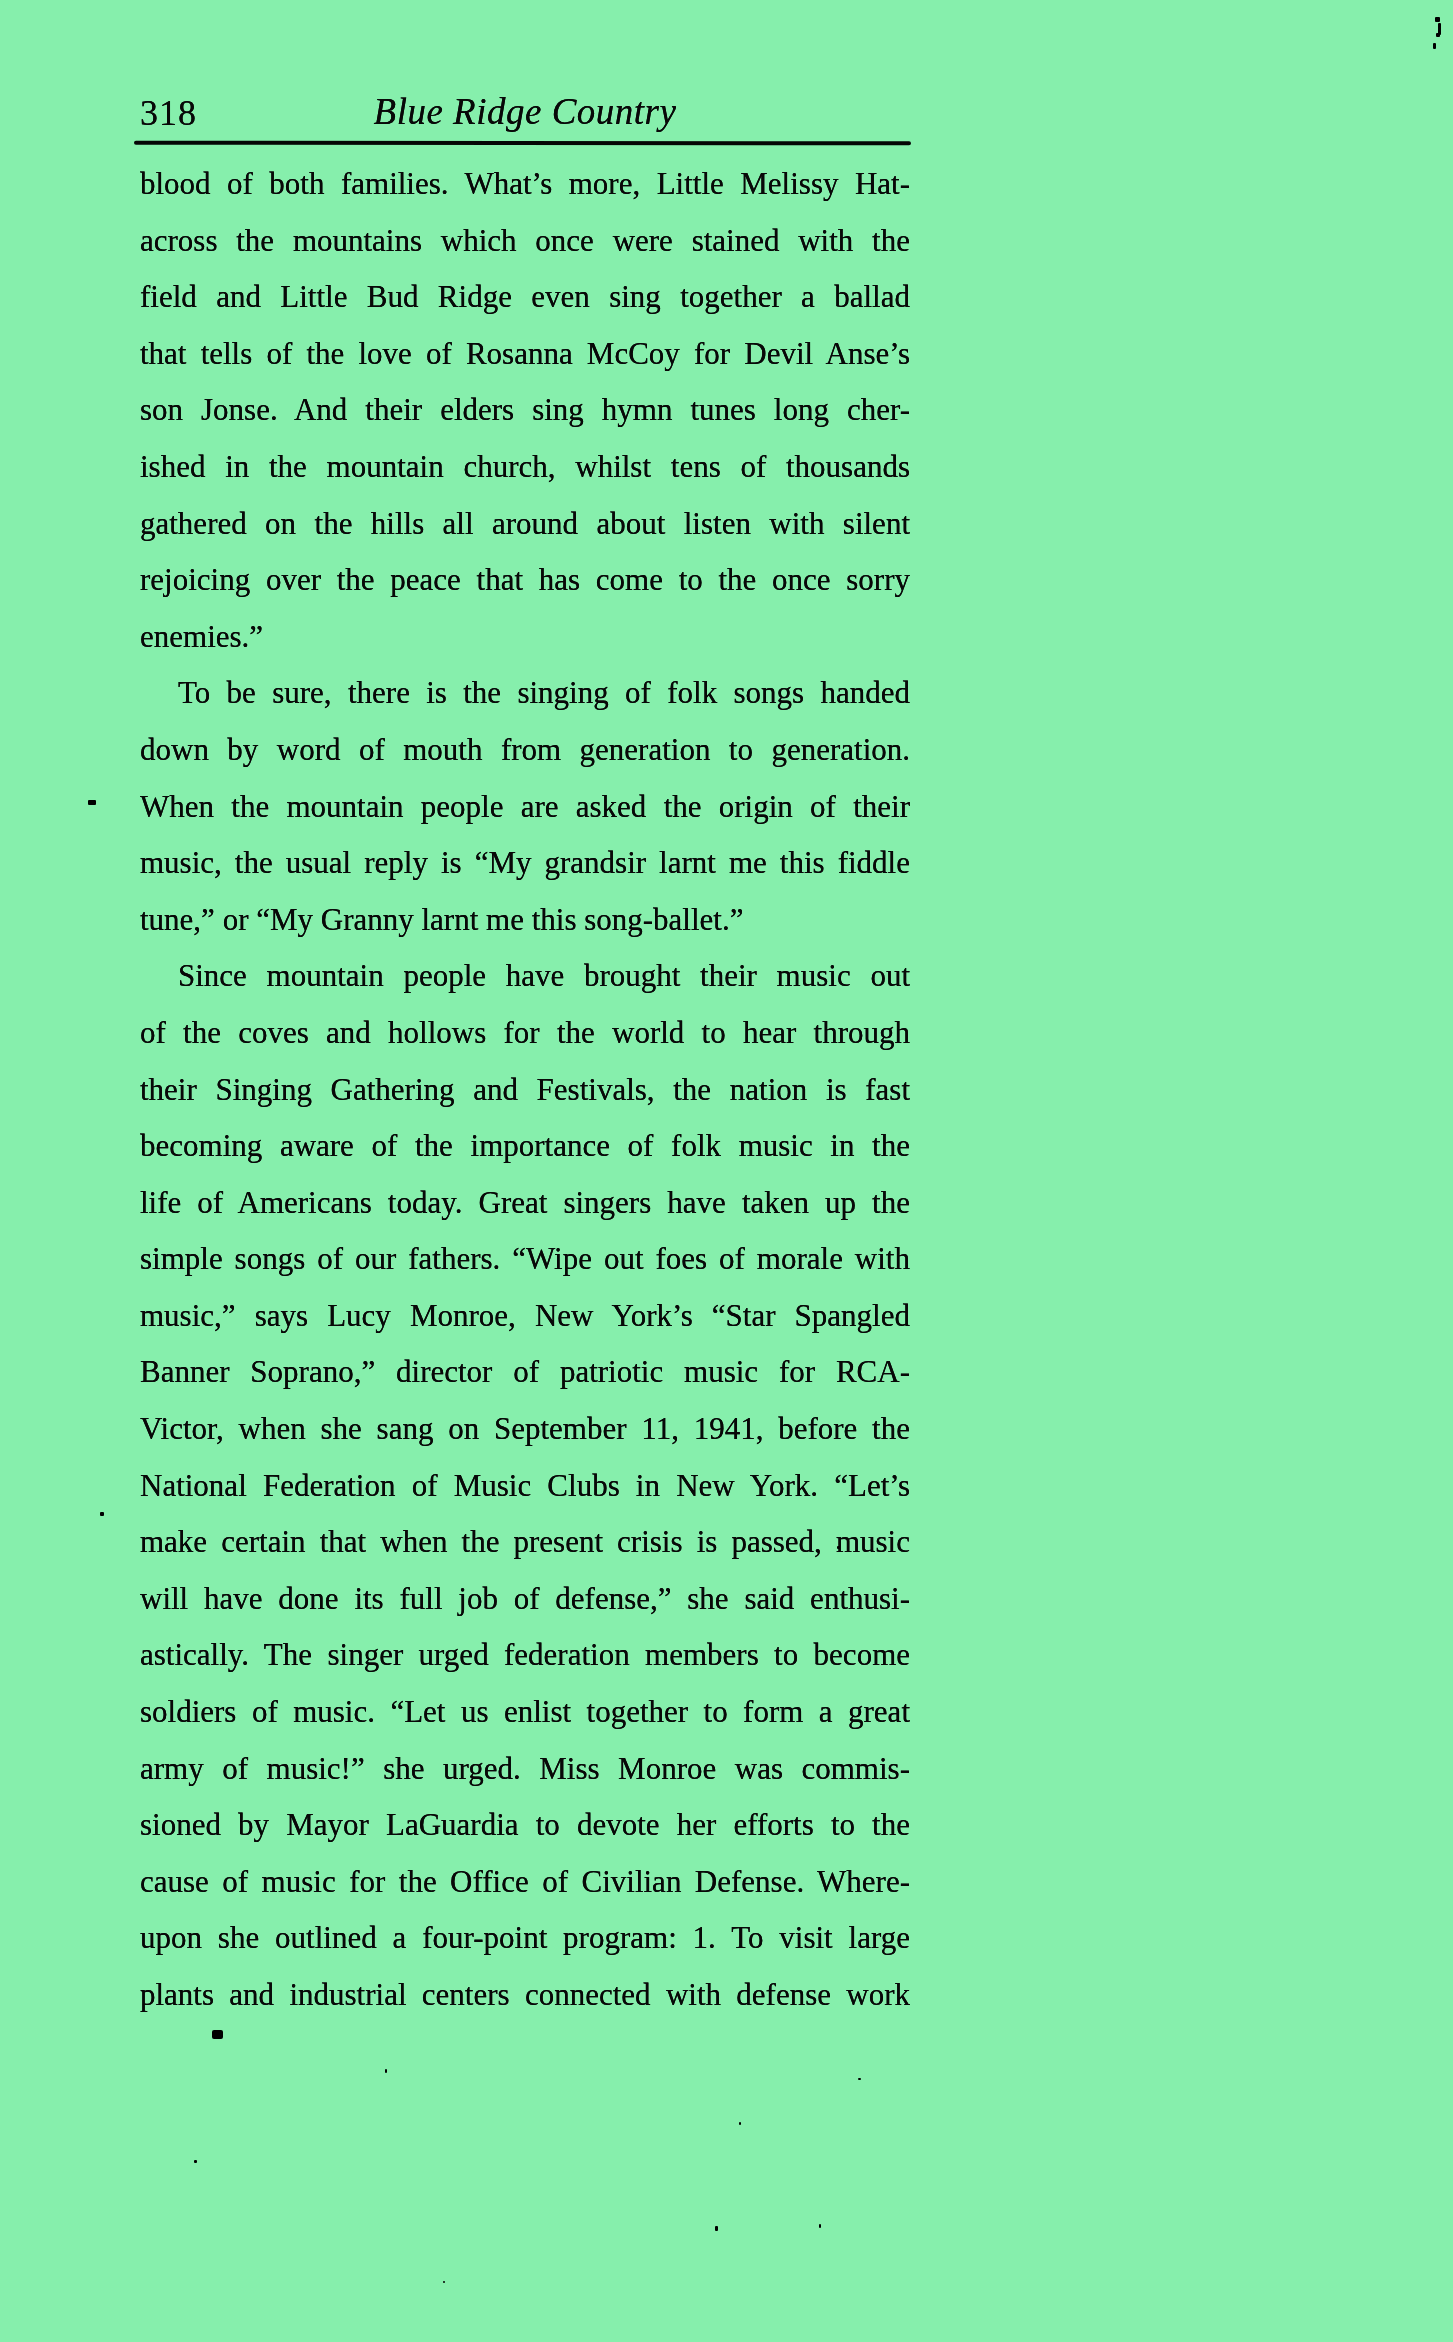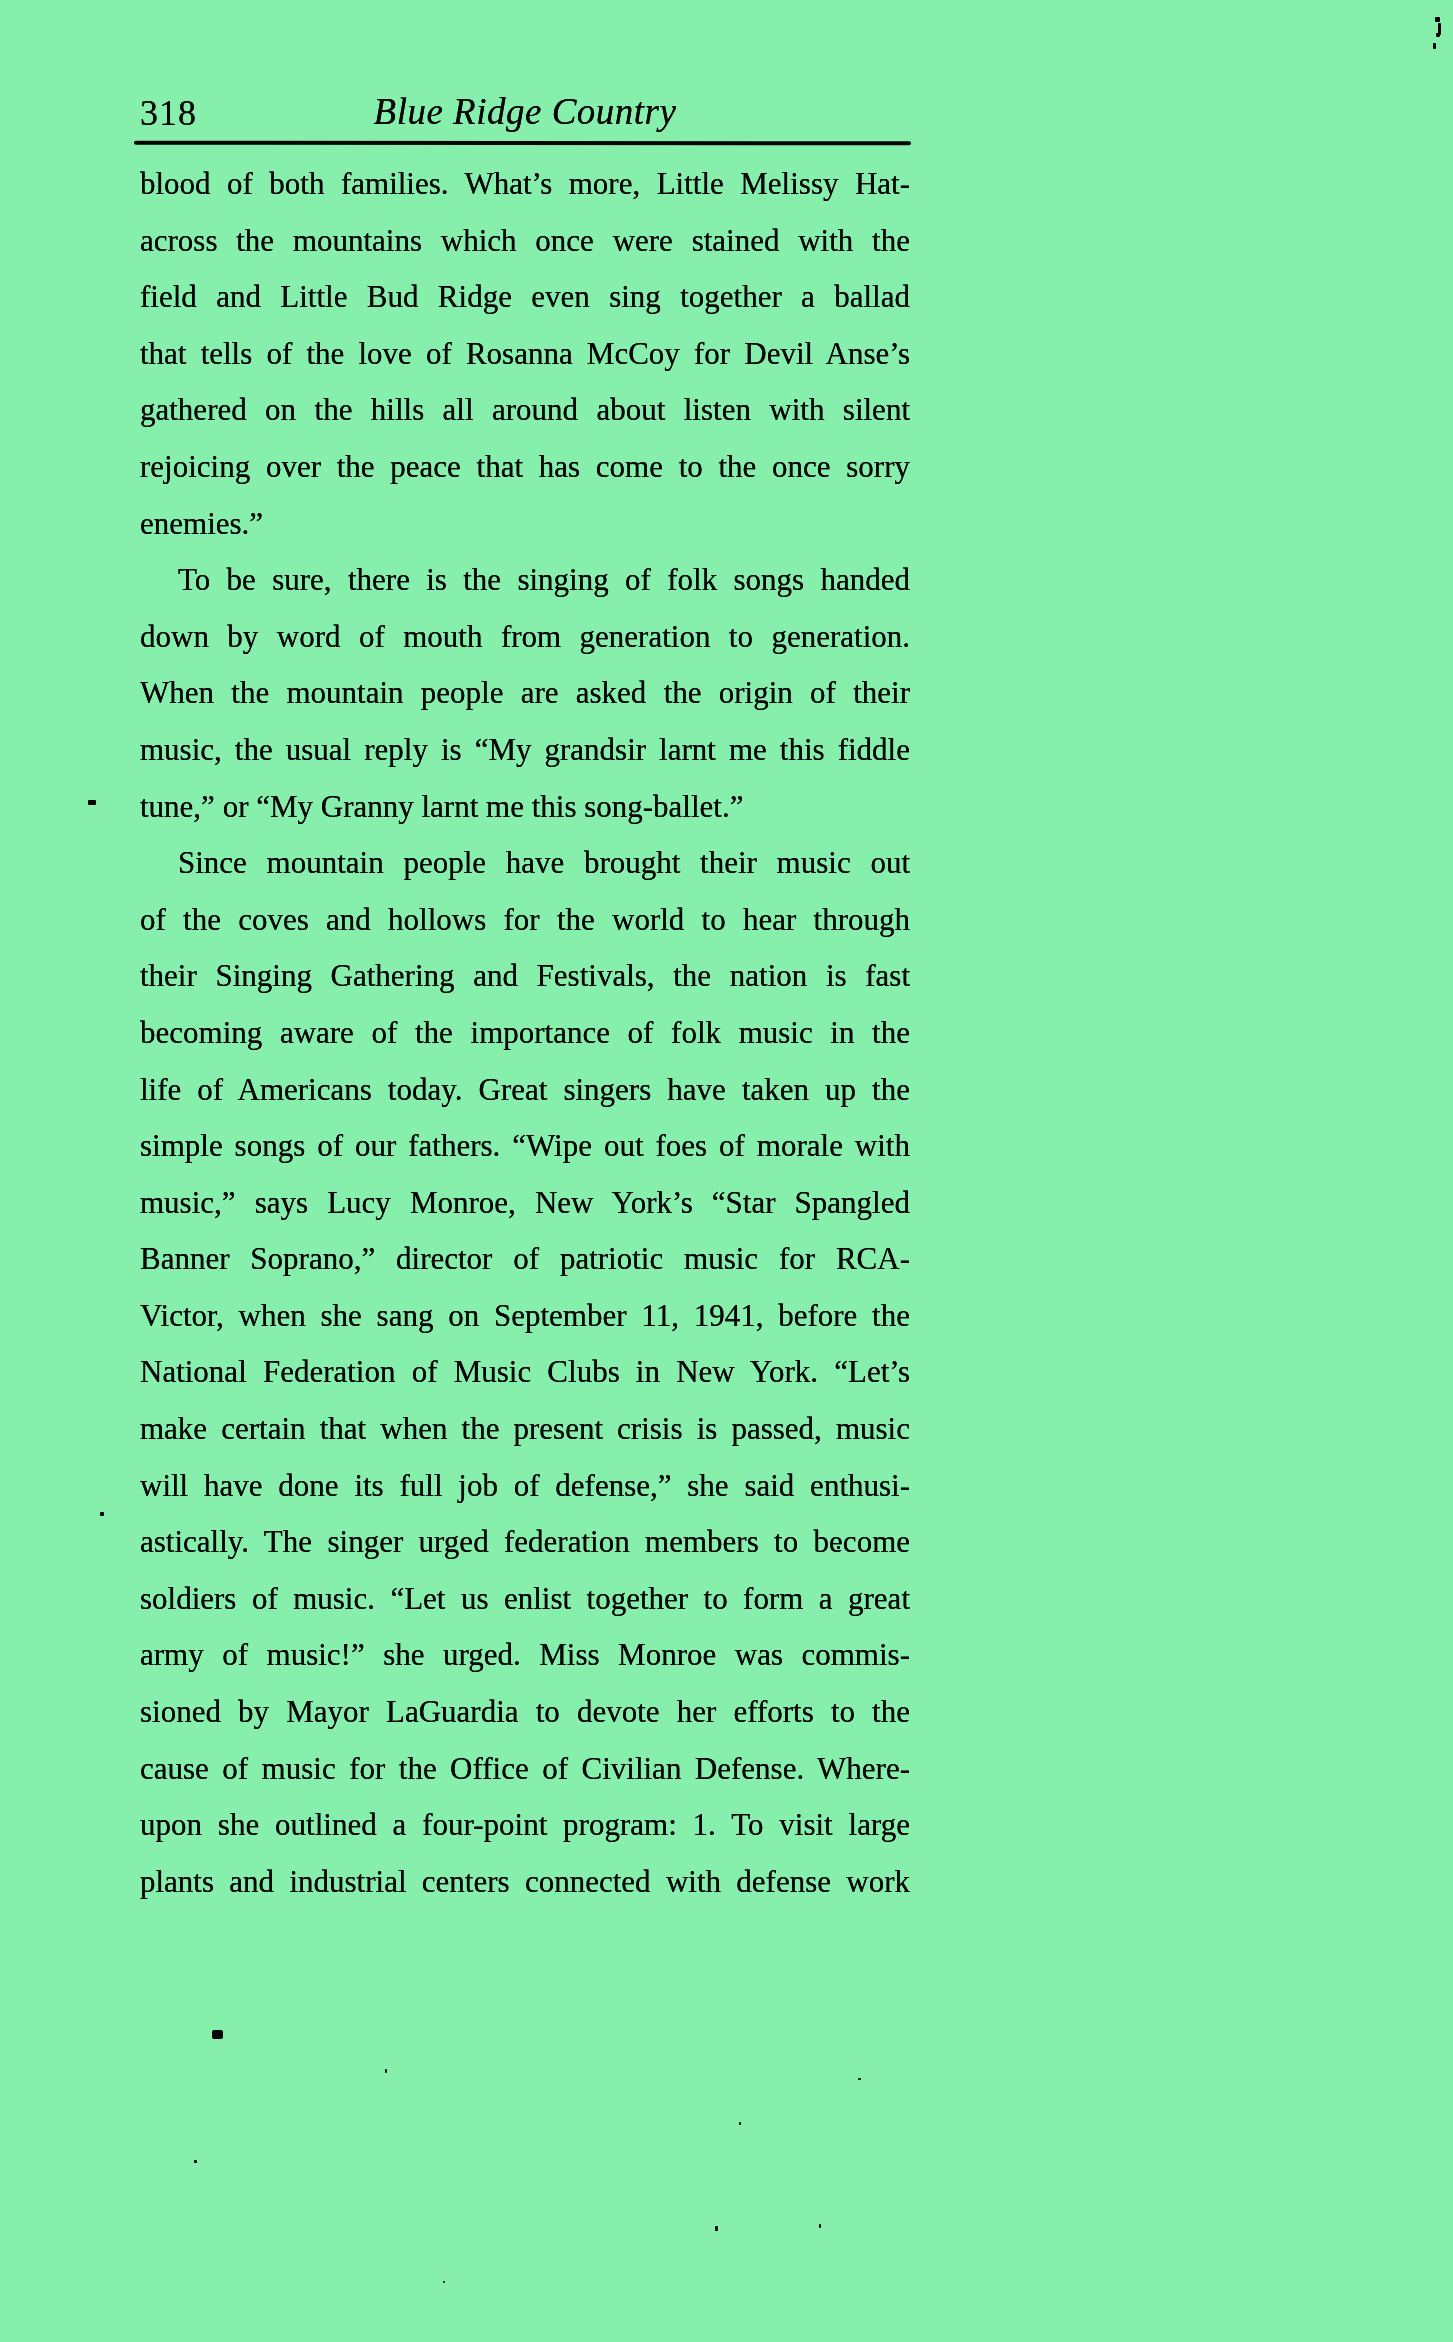--- a/index.html
+++ b/index.html
@@ -90,20 +90,22 @@
     <div class="page-number">318</div>
     <div class="running-title">Blue Ridge Country</div>
   </div>
   <div class="header-rule"></div>
 
   <div class="text-block">
     <div class="line">blood of both families. What’s more, Little Melissy Hat-</div>
     <div class="line">across the mountains which once were stained with the</div>
     <div class="line">field and Little Bud Ridge even sing together a ballad</div>
     <div class="line">that tells of the love of Rosanna McCoy for Devil Anse’s</div>
+    <div class="line">son Jonse. And their elders sing hymn tunes long cher-</div>
+    <div class="line">ished in the mountain church, whilst tens of thousands</div>
     <div class="line">gathered on the hills all around about listen with silent</div>
     <div class="line">rejoicing over the peace that has come to the once sorry</div>
     <div class="line last">enemies.”</div>
     <div class="line indent">To be sure, there is the singing of folk songs handed</div>
     <div class="line">down by word of mouth from generation to generation.</div>
     <div class="line">When the mountain people are asked the origin of their</div>
     <div class="line">music, the usual reply is “My grandsir larnt me this fiddle</div>
     <div class="line last">tune,” or “My Granny larnt me this song-ballet.”</div>
     <div class="line indent">Since mountain people have brought their music out</div>
     <div class="line">of the coves and hollows for the world to hear through</div>

